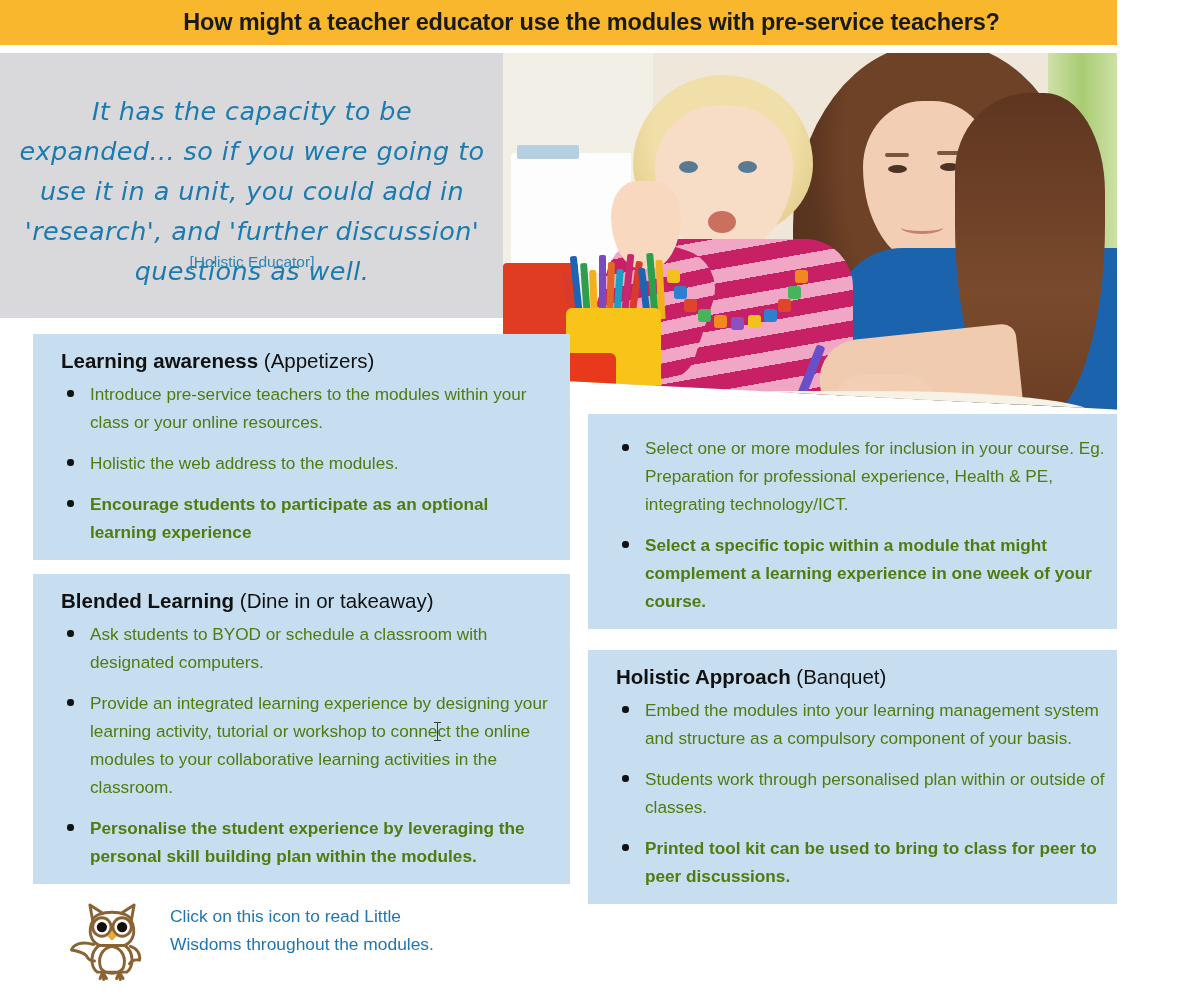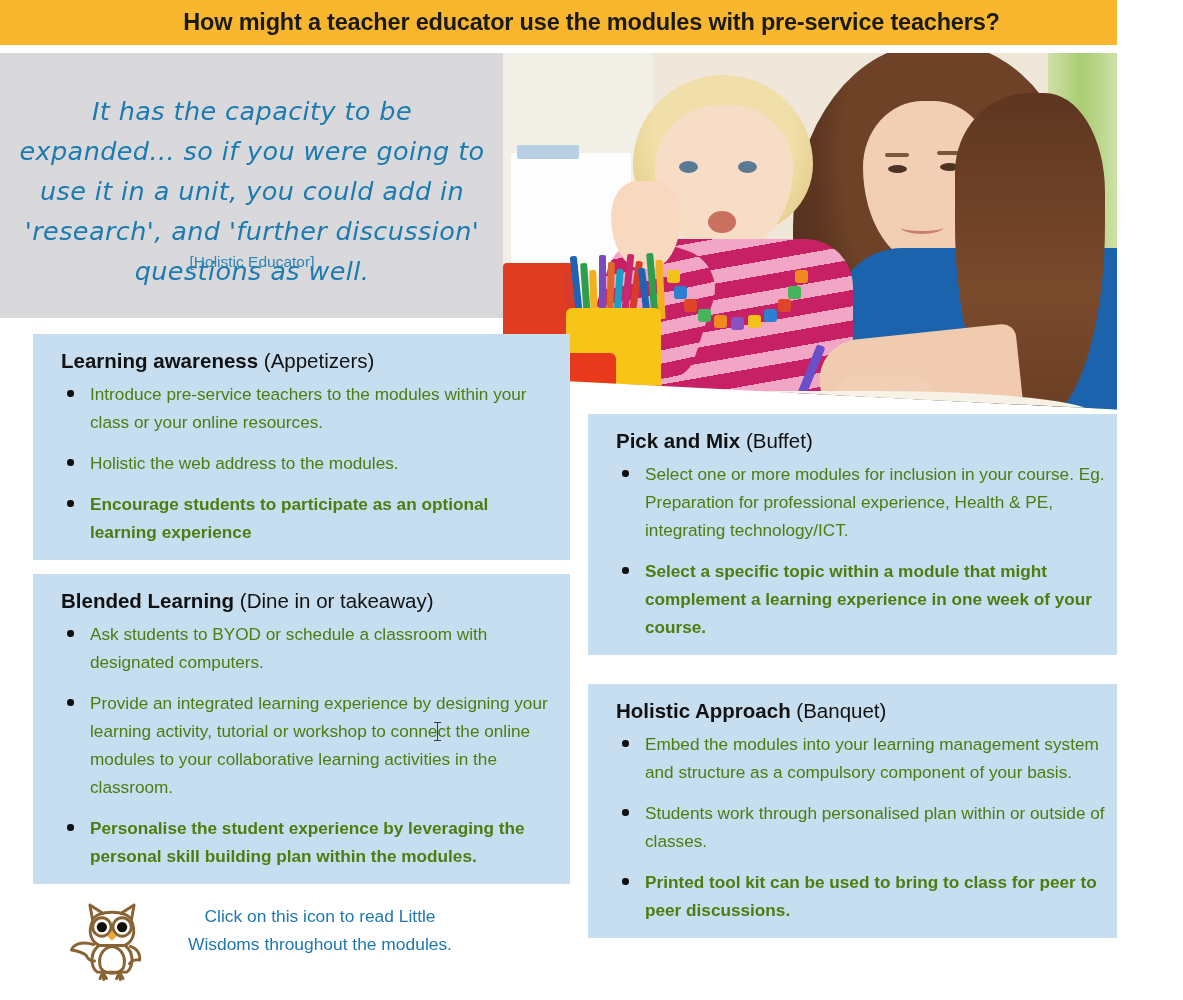--- a/index.html
+++ b/index.html
@@ -190,30 +190,29 @@
     width: 6.5px;
     height: 6.5px;
     border-radius: 50%;
     background: #111111;
   }
 
   
   #panel-raising   { left: 33px;  top: 334px; width: 537px; }
   #panel-blended   { left: 33px;  top: 574px; width: 537px; }
   #panel-pickmix   { left: 588px; top: 414px; width: 559px; }
-  #panel-holistic  { left: 588px; top: 684px; width: 559px; }
+  #panel-holistic  { left: 588px; top: 650px; width: 559px; }
 
   
   .owl-block {
     position: absolute;
     left: 66px;
     top: 893px;
     width: 420px;
     height: 100px;
-    text-align: center;
   }
   .owl-icon {
     position: absolute;
     left: 0;
     top: 0;
     width: 92px;
     height: 92px;
   }
   .owl-caption {
     position: absolute;
@@ -339,21 +338,20 @@
         <div class="panel-heading"><span class="strong">Blended Learning</span><span class="sub"> (Dine in or takeaway)</span></div>
         <ul class="bullets">
           <li><span class="dot"></span><span>Ask students to BYOD or schedule a classroom with designated computers.</span></li>
           <li><span class="dot"></span><span>Provide an integrated learning experience by designing your learning activity, tutorial or workshop to connect the online modules to your collaborative learning activities in the classroom.</span></li>
           <li><span class="dot"></span><span>Personalise the student experience by leveraging the personal skill building plan within the modules.</span></li>
         </ul>
       </div>
     </div>
   <div class="panel" id="panel-pickmix">
       <div class="panel-inner">
-        <div class="panel-heading"><span class="strong">Pick and Mix</span><span class="sub"> (Buffet)</span></div>
         <ul class="bullets">
           <li><span class="dot"></span><span>Select one or more modules for inclusion in your course. Eg. Preparation for professional experience, Health &amp; PE, integrating technology/ICT.</span></li>
           <li><span class="dot"></span><span>Select a specific topic within a module that might complement a learning experience in one week of your course.</span></li>
         </ul>
       </div>
     </div>
   <div class="panel" id="panel-holistic">
       <div class="panel-inner">
         <div class="panel-heading"><span class="strong">Holistic Approach</span><span class="sub"> (Banquet)</span></div>
         <ul class="bullets">

